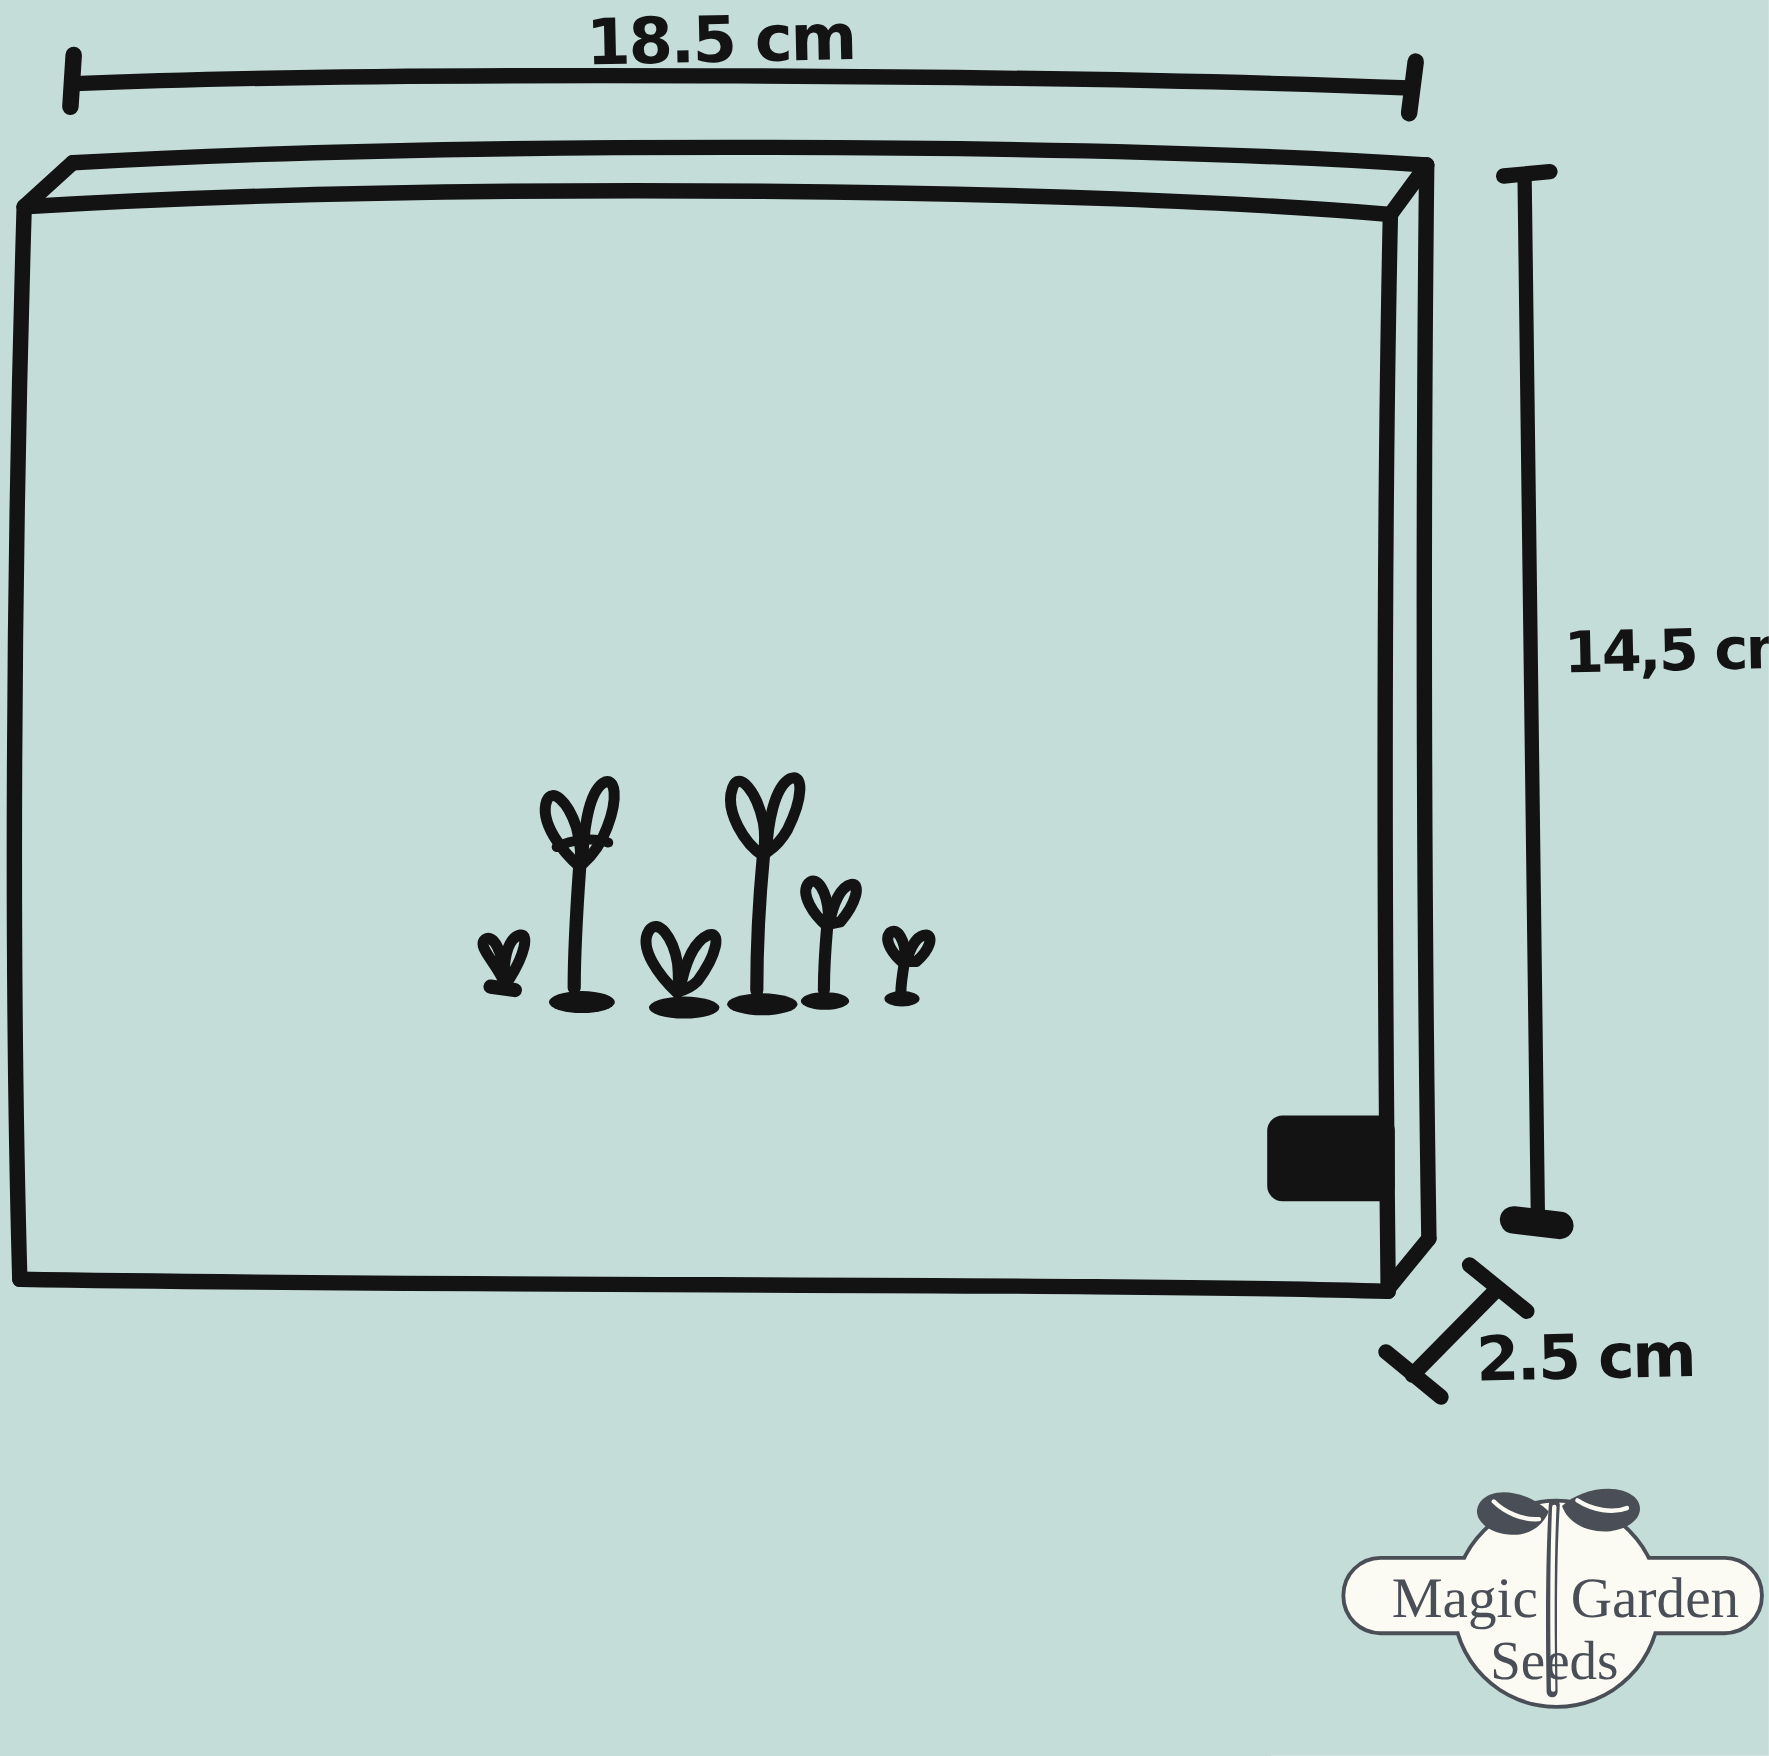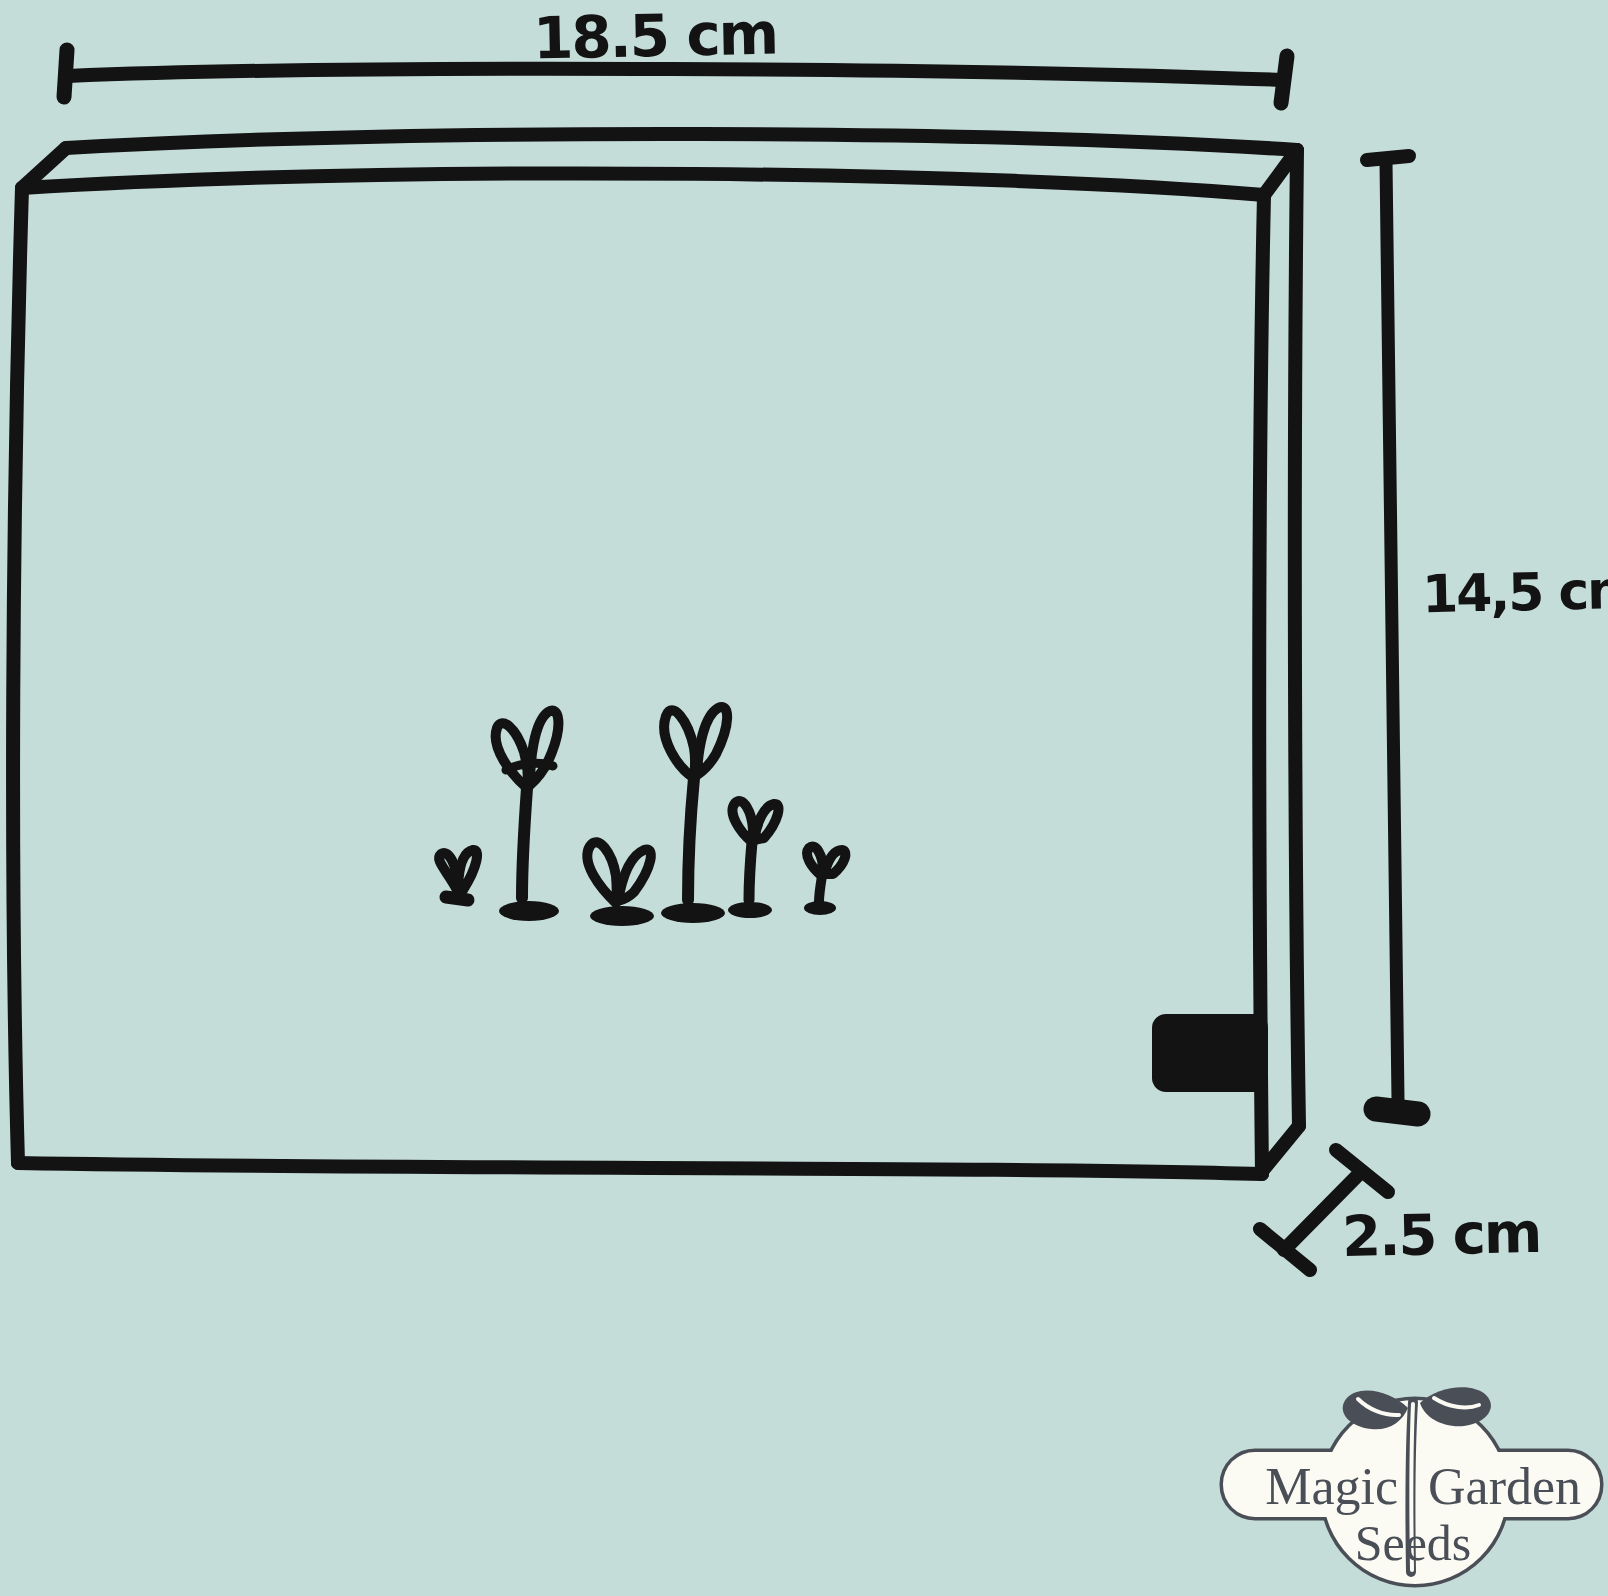--- a/index.html
+++ b/index.html
@@ -18,21 +18,21 @@
     color: #131313;
     font-family: "DejaVu Sans", sans-serif;
     font-weight: 700;
     letter-spacing: -2px;
     white-space: nowrap;
     transform: rotate(-1.2deg);
   }
   #width-label  { left: 450px; top: 2px;    width: 410px; text-align: center; font-size: 58px; }
   #height-label { left: 1422px; top: 562px; font-size: 52px; }
   #depth-label  { left: 1342px; top: 1202px; font-size: 56px; }
-  .logo-wrap { position: absolute; left: 1200px; top: 1330px; text-decoration: underline; }
+  .logo-wrap { position: absolute; left: 1200px; top: 1296px; text-decoration: underline; }
   .logo-text {
     font-family: "Liberation Serif", "DejaVu Serif", serif;
     fill: #4a4f57;
   }
 </style>
 </head>
 <body>
 
 <div id="canvas">
 

